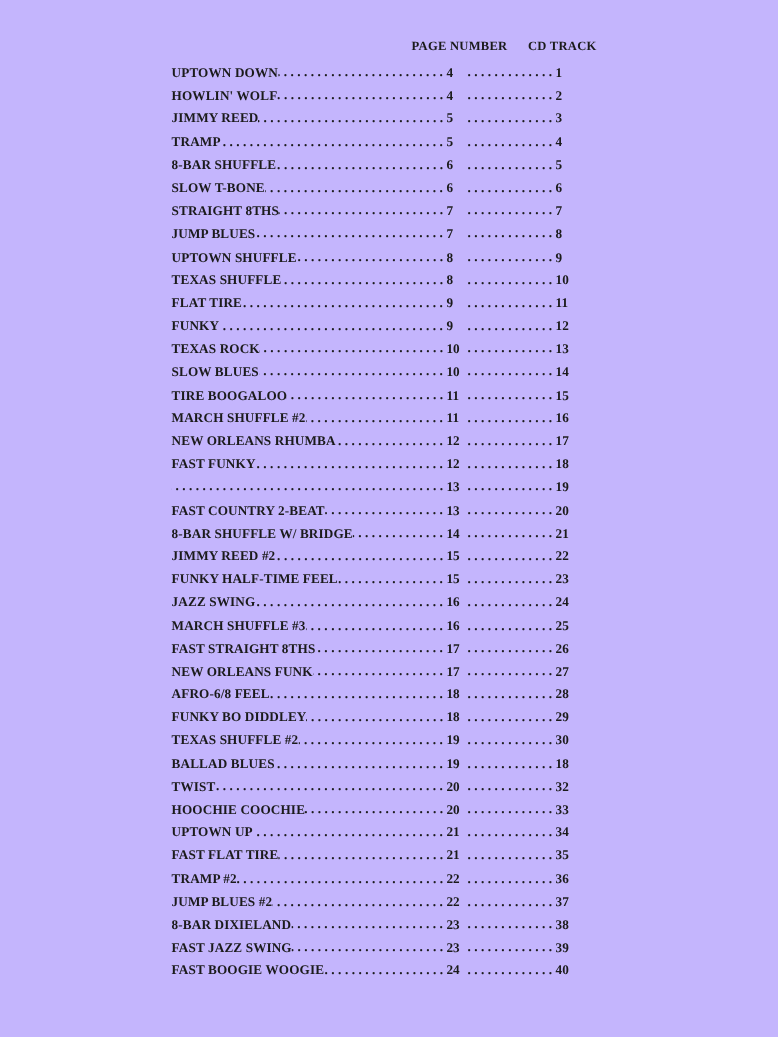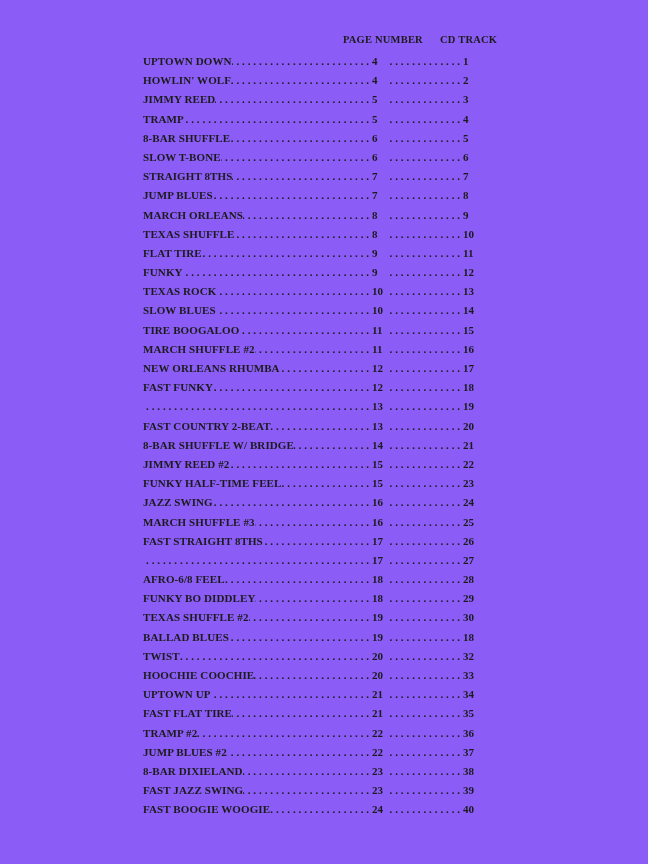--- a/index.html
+++ b/index.html
@@ -1,20 +1,20 @@
 <!DOCTYPE html>
 <html><head>
 <meta charset="utf-8">
 <style>
   html, body { margin: 0; padding: 0; background: #e8e8e8; }
   .page {
     position: relative;
     width: 648px;
     height: 864px;
-    background: #8b5cf6;
+    background: #c4b5fd;
     font-family: "Liberation Serif", serif;
     font-weight: bold;
     color: #1b1b1b;
     overflow: hidden;
   }
   .content {
     position: absolute;
     left: 143px;
     top: 33px;
     width: 337px;
@@ -145,21 +145,21 @@
 
   <div class="row">
     <span class="name">JUMP BLUES</span>
     <span class="lead"></span>
     <span class="page-num">7</span>
     <span class="lead2"></span>
     <span class="track-num">8</span>
   </div>
 
   <div class="row">
-    <span class="name">MARCH ORLEANS</span>
+    <span class="name">UPTOWN SHUFFLE</span>
     <span class="lead"></span>
     <span class="page-num">8</span>
     <span class="lead2"></span>
     <span class="track-num">9</span>
   </div>
 
   <div class="row">
     <span class="name">TEXAS SHUFFLE</span>
     <span class="lead"></span>
     <span class="page-num">8</span>
@@ -288,20 +288,21 @@
 
   <div class="row">
     <span class="name">FAST STRAIGHT 8THS</span>
     <span class="lead"></span>
     <span class="page-num">17</span>
     <span class="lead2"></span>
     <span class="track-num">26</span>
   </div>
 
   <div class="row">
+    <span class="name">NEW ORLEANS FUNK</span>
     <span class="lead"></span>
     <span class="page-num">17</span>
     <span class="lead2"></span>
     <span class="track-num">27</span>
   </div>
 
   <div class="row">
     <span class="name">AFRO-6/8 FEEL</span>
     <span class="lead"></span>
     <span class="page-num">18</span>

